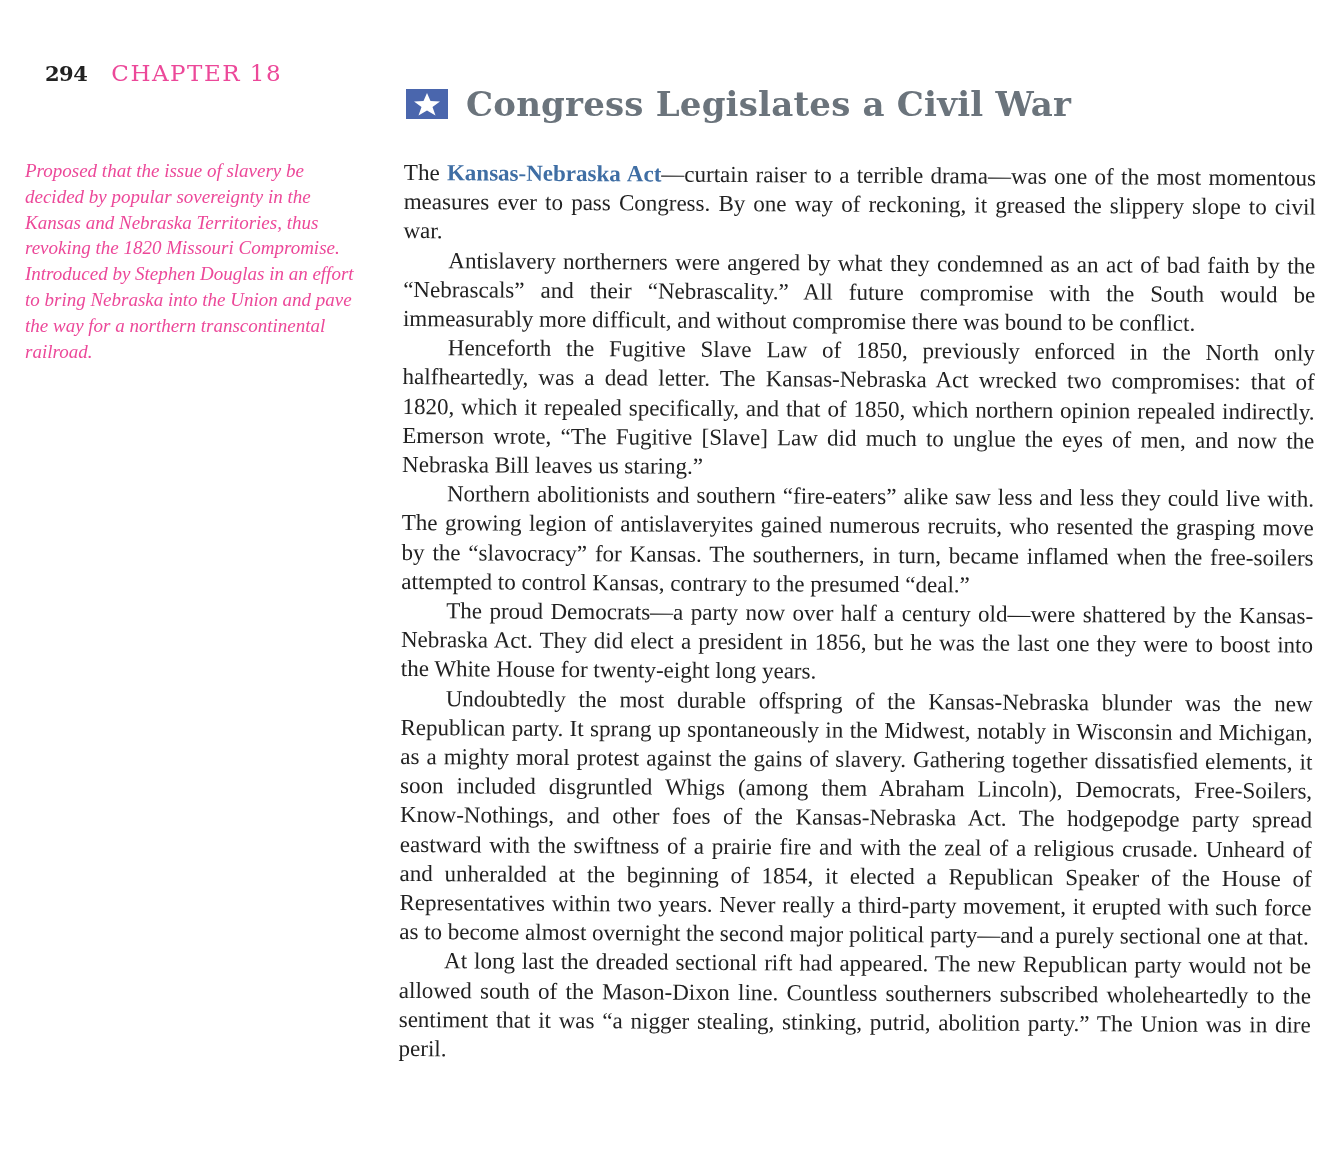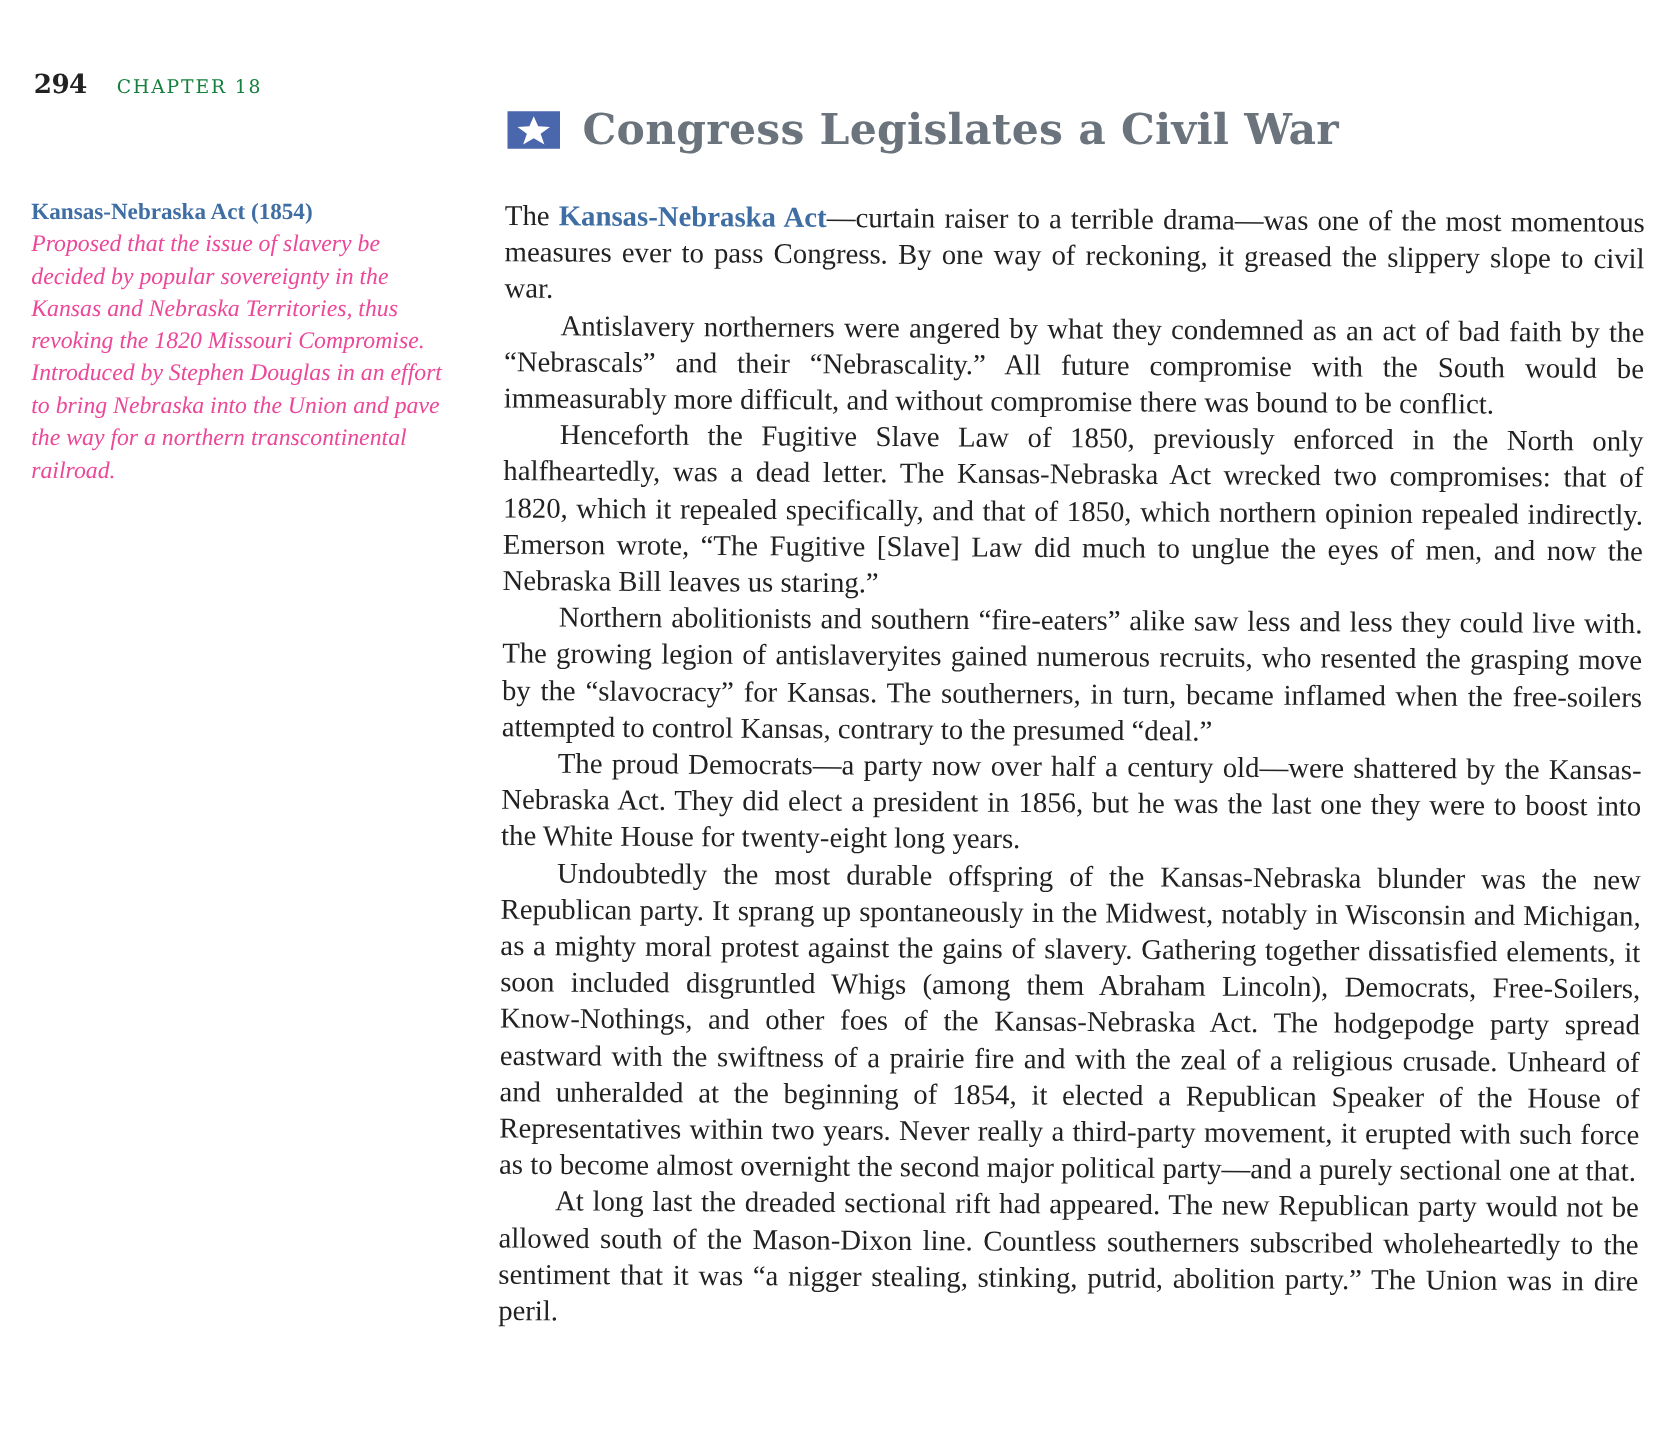--- a/index.html
+++ b/index.html
@@ -22,25 +22,26 @@
       display: flex;
       align-items: baseline;
       gap: 24px;
     }
     .page-number {
       font-family: "DejaVu Serif", serif;
       font-weight: bold;
       font-size: 21px;
       color: #222;
       letter-spacing: -0.5px;
+      margin-left: 18px;
     }
     .chapter-label {
       font-family: "DejaVu Serif", serif;
-      font-size: 15px;
-      color: #15803d;
+      font-size: 23px;
+      color: #ec4899;
       letter-spacing: 1.5px;
       margin-top: 34px;
     }
     .sidebar {
       position: absolute;
       left: 25px;
       top: 158px;
       width: 340px;
     }
     .sidebar-term {
@@ -119,21 +120,20 @@
 <div class="section-header">
   <span class="star-badge">
     <svg width="30" height="26" viewBox="0 0 30 26">
       <polygon points="15,2 18.5,10 28,10.5 20.5,16 23.5,24.5 15,19.5 6.5,24.5 9.5,16 2,10.5 11.5,10" fill="#ffffff"></polygon>
     </svg>
   </span>
   <h2 class="section-title">Congress Legislates a Civil War</h2>
 </div>
 
 <aside class="sidebar">
-  <p class="sidebar-term">Kansas-Nebraska Act (1854)</p>
   <p class="sidebar-def">Proposed that the issue of slavery be decided by popular sovereignty in the Kansas and Nebraska Territories, thus revoking the 1820 Missouri Compromise. Introduced by Stephen Douglas in an effort to bring Nebraska into the Union and pave the way for a northern transcontinental railroad.</p>
 </aside>
 
 <main class="main-text">
   <p class="first"><span>The </span><span class="key-term">Kansas-Nebraska Act</span><span>—curtain raiser to a terrible drama—was one of the most momentous measures ever to pass Congress. By one way of reckoning, it greased the slippery slope to civil war.</span></p>
   <p>Antislavery northerners were angered by what they condemned as an act of bad faith by the “Nebrascals” and their “Nebrascality.” All future compromise with the South would be immeasurably more difficult, and without compromise there was bound to be conflict.</p>
   <p>Henceforth the Fugitive Slave Law of 1850, previously enforced in the North only halfheartedly, was a dead letter. The Kansas-Nebraska Act wrecked two compromises: that of 1820, which it repealed specifically, and that of 1850, which northern opinion repealed indirectly. Emerson wrote, “The Fugitive [Slave] Law did much to unglue the eyes of men, and now the Nebraska Bill leaves us staring.”</p>
   <p>Northern abolitionists and southern “fire-eaters” alike saw less and less they could live with. The growing legion of antislaveryites gained numerous recruits, who resented the grasping move by the “slavocracy” for Kansas. The southerners, in turn, became inflamed when the free-soilers attempted to control Kansas, contrary to the presumed “deal.”</p>
   <p>The proud Democrats—a party now over half a century old—were shattered by the Kansas-Nebraska Act. They did elect a president in 1856, but he was the last one they were to boost into the White House for twenty-eight long years.</p>
   <p>Undoubtedly the most durable offspring of the Kansas-Nebraska blunder was the new Republican party. It sprang up spontaneously in the Midwest, notably in Wisconsin and Michigan, as a mighty moral protest against the gains of slavery. Gathering together dissatisfied elements, it soon included disgruntled Whigs (among them Abraham Lincoln), Democrats, Free-Soilers, Know-Nothings, and other foes of the Kansas-Nebraska Act. The hodgepodge party spread eastward with the swiftness of a prairie fire and with the zeal of a religious crusade. Unheard of and unheralded at the beginning of 1854, it elected a Republican Speaker of the House of Representatives within two years. Never really a third-party movement, it erupted with such force as to become almost overnight the second major political party—and a purely sectional one at that.</p>

